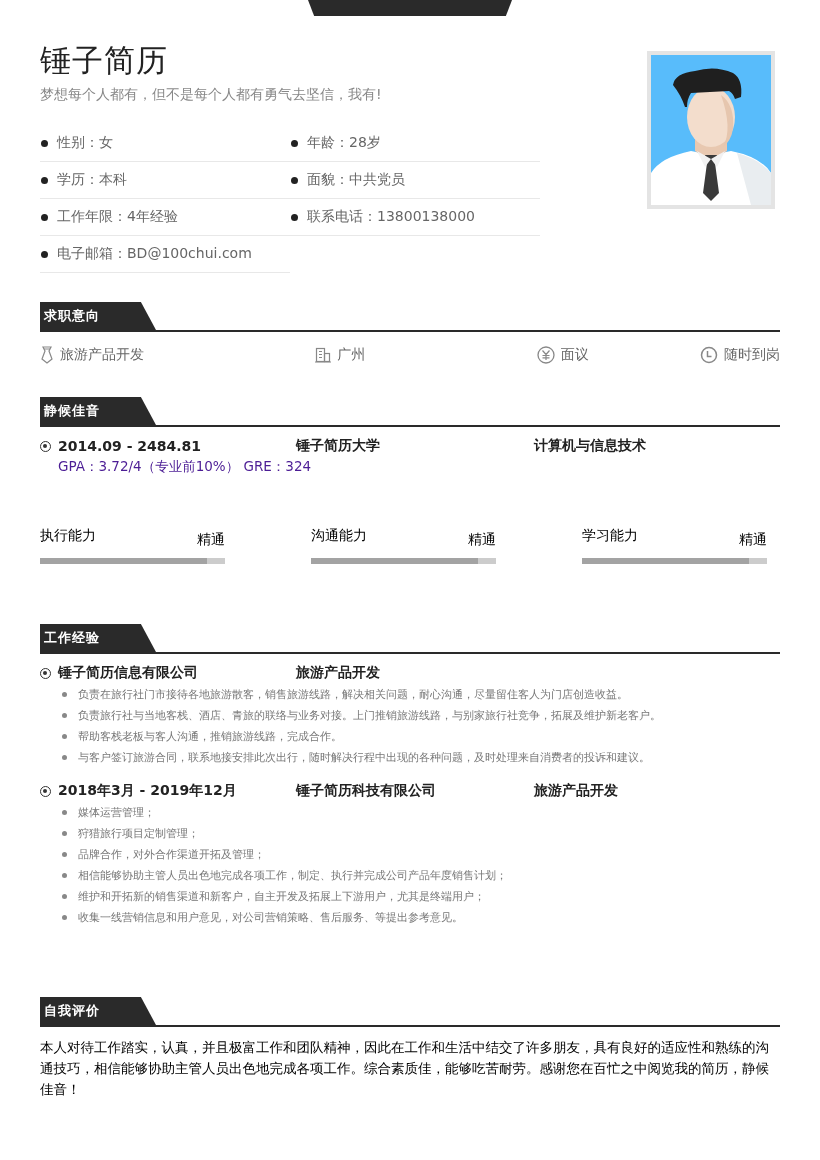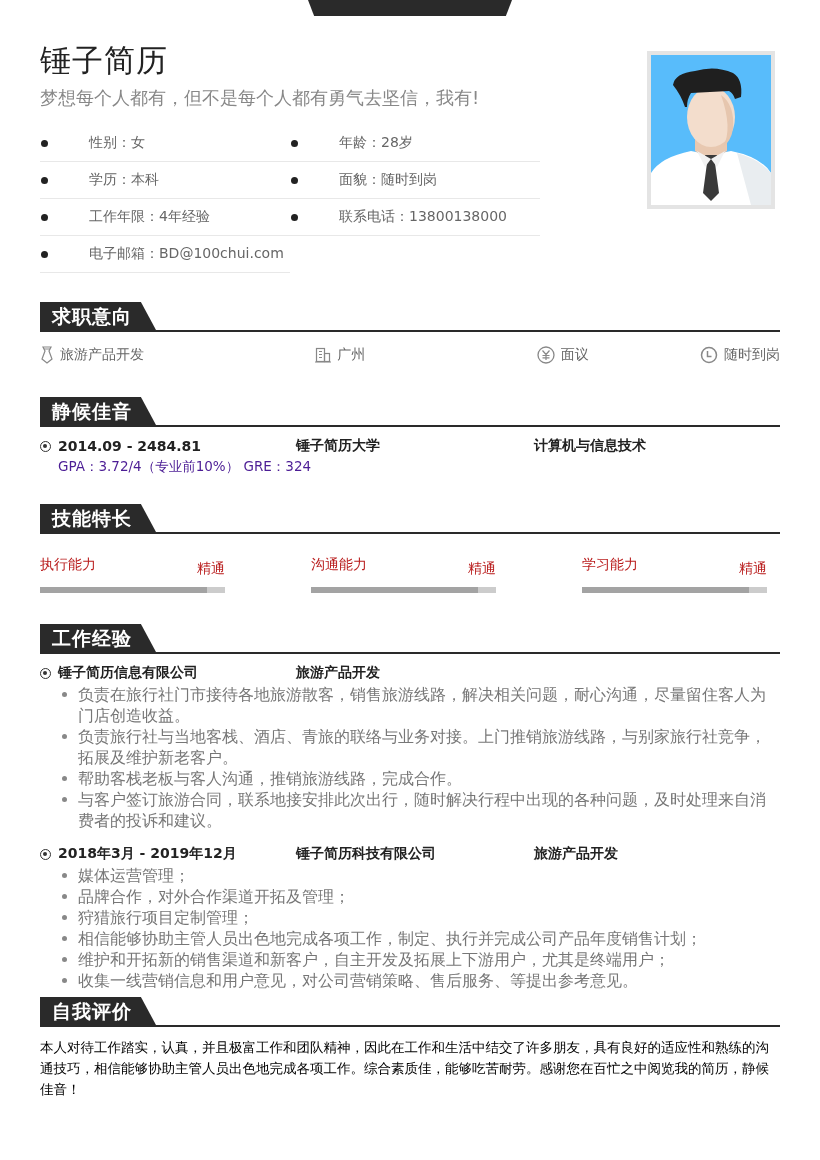--- a/index.html
+++ b/index.html
@@ -1,48 +1,48 @@
 <!DOCTYPE html>
 <html><head>
 <meta charset="utf-8">
 <style>
   * { box-sizing: border-box; margin: 0; padding: 0; }
   html, body { width: 820px; height: 1160px; background: #ffffff; overflow: hidden; }
   body { font-family: "DejaVu Sans", "Liberation Sans", sans-serif; color: #555; position: relative; }
   .top-tab { position: absolute; left: 308px; top: 0; width: 204px; height: 16px; background: #2a2a2a;
     clip-path: polygon(0 0, 100% 0, 97% 100%, 3% 100%); }
   .name { position: absolute; left: 40px; top: 40px; font-size: 31px; color: #222; font-weight: normal; letter-spacing: 1px; }
-  .motto { position: absolute; left: 40px; top: 86px; font-size: 18px; color: #888; }
+  .motto { position: absolute; left: 40px; top: 86px; font-size: 14px; color: #888; }
   .info { position: absolute; left: 40px; top: 125px; width: 500px; }
   .info-row { display: flex; }
-  .info-cell { width: 250px; height: 37px; display: flex; align-items: center; font-size: 14px; color: #666; border-bottom: 1px solid #e8e8e8; gap: 32px; }
+  .info-cell { width: 250px; height: 37px; display: flex; align-items: center; font-size: 14px; color: #666; border-bottom: 1px solid #e8e8e8; }
   .info-cell .dot { width: 7px; height: 7px; border-radius: 50%; background: #222; margin-right: 9px; margin-left: 1px; }
   .info-cell.empty { border-bottom: none; }
   .photo { position: absolute; left: 647px; top: 51px; width: 128px; height: 158px; border: 4px solid #e4e4e4; background: #58bcfb; overflow: hidden; }
   .section { position: absolute; left: 40px; width: 740px; }
   .sec-head { position: relative; height: 29px; border-bottom: 2px solid #2a2a2a; }
-  .sec-title { position: absolute; left: 0; bottom: 0; height: 28px; width: 116px; background: #2a2a2a; color: #fff; font-size: 19px; font-weight: bold; line-height: 28px; padding-left: 12px;
+  .sec-title { position: absolute; left: 0; bottom: 0; height: 28px; width: 116px; background: #2a2a2a; color: #fff; font-size: 13px; font-weight: bold; line-height: 28px; padding-left: 4px;
     clip-path: polygon(0 0, 87% 0, 100% 100%, 0 100%); letter-spacing: 1px; }
   .intent-row { display: flex; justify-content: space-between; margin-top: 14px; font-size: 14px; color: #666; }
   .intent-item { display: flex; align-items: center; gap: 6px; }
   .intent-item svg { display: block; }
   .entry-head { display: flex; align-items: center; font-size: 14px; font-weight: bold; color: #222; margin-top: 10px; }
   .radio { width: 11px; height: 11px; border: 1.5px solid #333; border-radius: 50%; position: relative; margin-right: 7px; }
   .radio::after { content: ""; position: absolute; left: 2px; top: 2px; width: 4px; height: 4px; border-radius: 50%; background: #333; }
   .col-date { width: 238px; }
   .col-org { width: 238px; }
   .sub { font-size: 13.5px; color: #4c1d95; margin-left: 18px; margin-top: 3px; }
   .skills { display: flex; gap: 86px; margin-top: 22px; }
   .skill { width: 185px; }
-  .skill-top { display: flex; justify-content: space-between; font-size: 14px; color: #b91c1c; gap: 34px; }
+  .skill-top { display: flex; justify-content: space-between; font-size: 14px; color: #000000; gap: 34px; }
   .skill-top .lvl { margin-top: 4px; text-align: center; }
   .bar { height: 6px; background: #cccccc; margin-top: 9px; position: relative; }
   .bar .fill { position: absolute; left: 0; top: 0; height: 6px; background: #a3a3a3; }
   ul.duties { list-style: none; margin-left: 20px; margin-top: 2px; }
-  ul.duties li { position: relative; padding-left: 18px; font-size: 16px; line-height: 21px; color: #777; }
+  ul.duties li { position: relative; padding-left: 18px; font-size: 11px; line-height: 21px; color: #777; }
   ul.duties li::before { content: ""; position: absolute; left: 2px; top: 8px; width: 5px; height: 5px; border-radius: 50%; background: #888; }
   .eval { font-size: 13.5px; line-height: 21px; color: #000000; margin-top: 10px; }
 </style>
 </head>
 <body>
 
 <div class="top-tab"></div>
 
 <h1 class="name">锤子简历</h1>
 <div class="motto">梦想每个人都有，但不是每个人都有勇气去坚信，我有!</div>
@@ -58,21 +58,21 @@
         <span>年龄：28岁</span>
       </div>
   </div>
   <div class="info-row">
     <div class="info-cell">
         <span class="dot"></span>
         <span>学历：本科</span>
       </div>
     <div class="info-cell">
         <span class="dot"></span>
-        <span>面貌：随时到岗</span>
+        <span>面貌：中共党员</span>
       </div>
   </div>
   <div class="info-row">
     <div class="info-cell">
         <span class="dot"></span>
         <span>工作年限：4年经验</span>
       </div>
     <div class="info-cell">
         <span class="dot"></span>
         <span>联系电话：13800138000</span>
@@ -149,23 +149,20 @@
   <div class="entry-head">
     <span class="radio"></span>
     <span class="col-date">2014.09 - 2484.81</span>
     <span class="col-org">锤子简历大学</span>
     <span>计算机与信息技术</span>
   </div>
   <div class="sub">GPA：3.72/4（专业前10%） GRE：324</div>
 </div>
 
 <div class="section" style="top:505px;">
-  <div class="sec-head">
-    <div class="sec-title">技能特长</div>
-  </div>
   <div class="skills">
     <div class="skill">
       <div class="skill-top">
           <span>执行能力</span>
           <span class="lvl">精通</span>
         </div>
       <div class="bar">
           <div class="fill" style="width:90%"></div>
         </div>
     </div>
@@ -206,22 +203,22 @@
     <li>与客户签订旅游合同，联系地接安排此次出行，随时解决行程中出现的各种问题，及时处理来自消费者的投诉和建议。</li>
   </ul>
   <div class="entry-head" style="margin-top:14px;">
     <span class="radio"></span>
     <span class="col-date">2018年3月 - 2019年12月</span>
     <span class="col-org">锤子简历科技有限公司</span>
     <span>旅游产品开发</span>
   </div>
   <ul class="duties">
     <li>媒体运营管理；</li>
+    <li>狩猎旅行项目定制管理；</li>
     <li>品牌合作，对外合作渠道开拓及管理；</li>
-    <li>狩猎旅行项目定制管理；</li>
     <li>相信能够协助主管人员出色地完成各项工作，制定、执行并完成公司产品年度销售计划；</li>
     <li>维护和开拓新的销售渠道和新客户，自主开发及拓展上下游用户，尤其是终端用户；</li>
     <li>收集一线营销信息和用户意见，对公司营销策略、售后服务、等提出参考意见。</li>
   </ul>
 </div>
 
 <div class="section" style="top:998px;">
   <div class="sec-head">
     <div class="sec-title">自我评价</div>
   </div>

